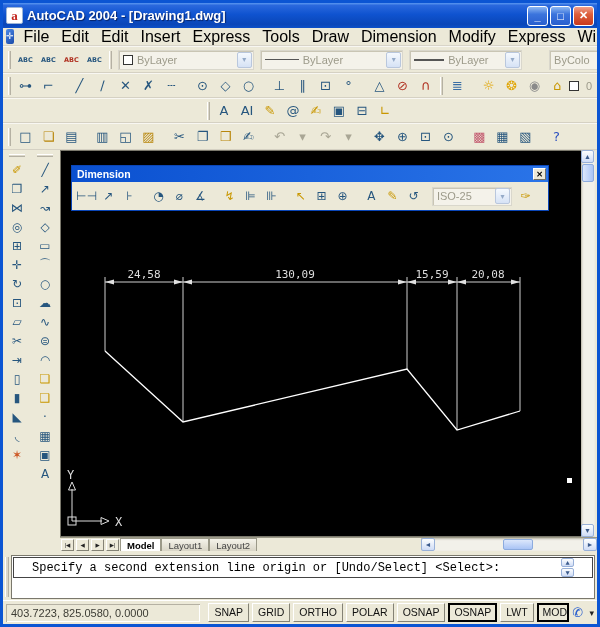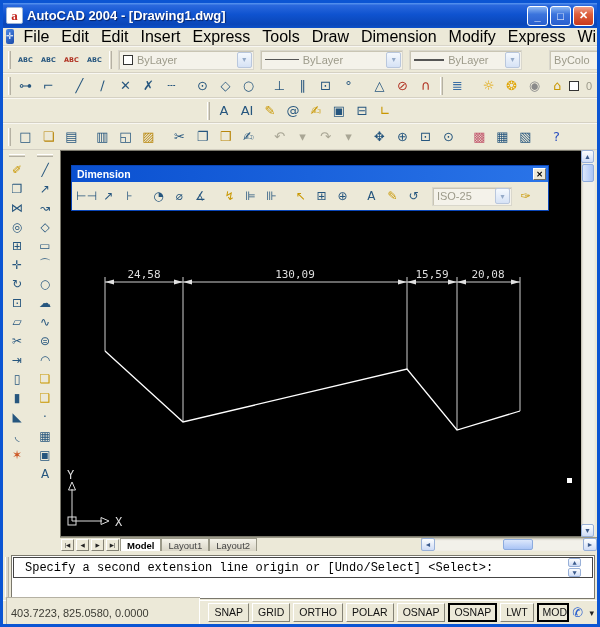--- a/index.html
+++ b/index.html
@@ -86,32 +86,32 @@
   .htrack{flex:1;}
   .vscroll{width:14px;display:flex;flex-direction:column;background:#f2f1ea;box-shadow:inset 1px 0 2px #b8b4a4;height:387px;}
   .vthumb{width:12px;height:18px;margin:1px;border:1px solid #8cabde;border-radius:2px;
     background:linear-gradient(90deg,#dce7fb,#aac4f5);}
   .vtrack{flex:1;}
   .main-gap{height:3px;background:#ece9d8;}
   
   .cmdwin{height:46px;background:#ece9d8;display:flex;padding:1px 2px;}
   .cmd-grip{width:4px;margin:2px 2px 2px 0;border-left:1px solid #fff;border-right:1px solid #b5b1a3;background:#dcd8ca;}
   .cmd-body{flex:1;background:#fff;border:1px solid #7a786c;display:flex;flex-direction:column;}
-  .cmd-row{display:flex;align-items:center;font-family:"Liberation Mono",monospace;font-size:12px;color:#000;padding:1px 11px;}
+  .cmd-row{display:flex;align-items:center;font-family:"Liberation Mono",monospace;font-size:12px;color:#000;padding:1px 18px;}
   .cmd-hist{border:1px solid #444;margin:1px;height:21px;}
   .cmd-prompt{height:19px;}
   .cmd-text{flex:1;white-space:nowrap;overflow:hidden;}
   .mini-v{display:flex;flex-direction:column;gap:1px;}
   .mini-v .sbtn{width:13px;height:9px;}
   .mini-h{display:flex;gap:1px;align-items:center;}
   .mini-h .sbtn{width:16px;height:11px;}
   .mini-h .mthumb{width:22px;height:11px;border:1px solid #8cabde;border-radius:2px;background:linear-gradient(180deg,#dce7fb,#aac4f5);}
   
   .statusbar{height:24px;display:flex;align-items:center;background:#ece9d8;border-top:1px solid #fff;padding:0 3px;gap:2px;}
-  .coords{width:222px;height:31px;font-size:11px;color:#3c3c34;background:#ece9d8;
+  .coords{width:222px;height:18px;font-size:11px;color:#3c3c34;background:#ece9d8;
     box-shadow:inset 1px 1px 0 #b5b1a3,inset -1px -1px 0 #fff;display:flex;align-items:center;padding:0 5px;margin-right:6px;}
   .toggle{height:19px;font-size:10.5px;color:#111;background:#ece9d8;padding:2px 5px;
     border:1px solid #fff;border-right-color:#848275;border-bottom-color:#848275;white-space:nowrap;}
   .toggle.active{border:2px solid #000;padding:1px 4px;}
   .toggle[data-name="model-toggle"]{width:32px;overflow:hidden;}
   .sat{color:#2a5fce;font-family:"DejaVu Sans",sans-serif;font-size:13px;margin-left:2px;}
   .caret{font-size:9px;color:#222;margin-left:4px;}
 </style>
 </head>
 <body>

